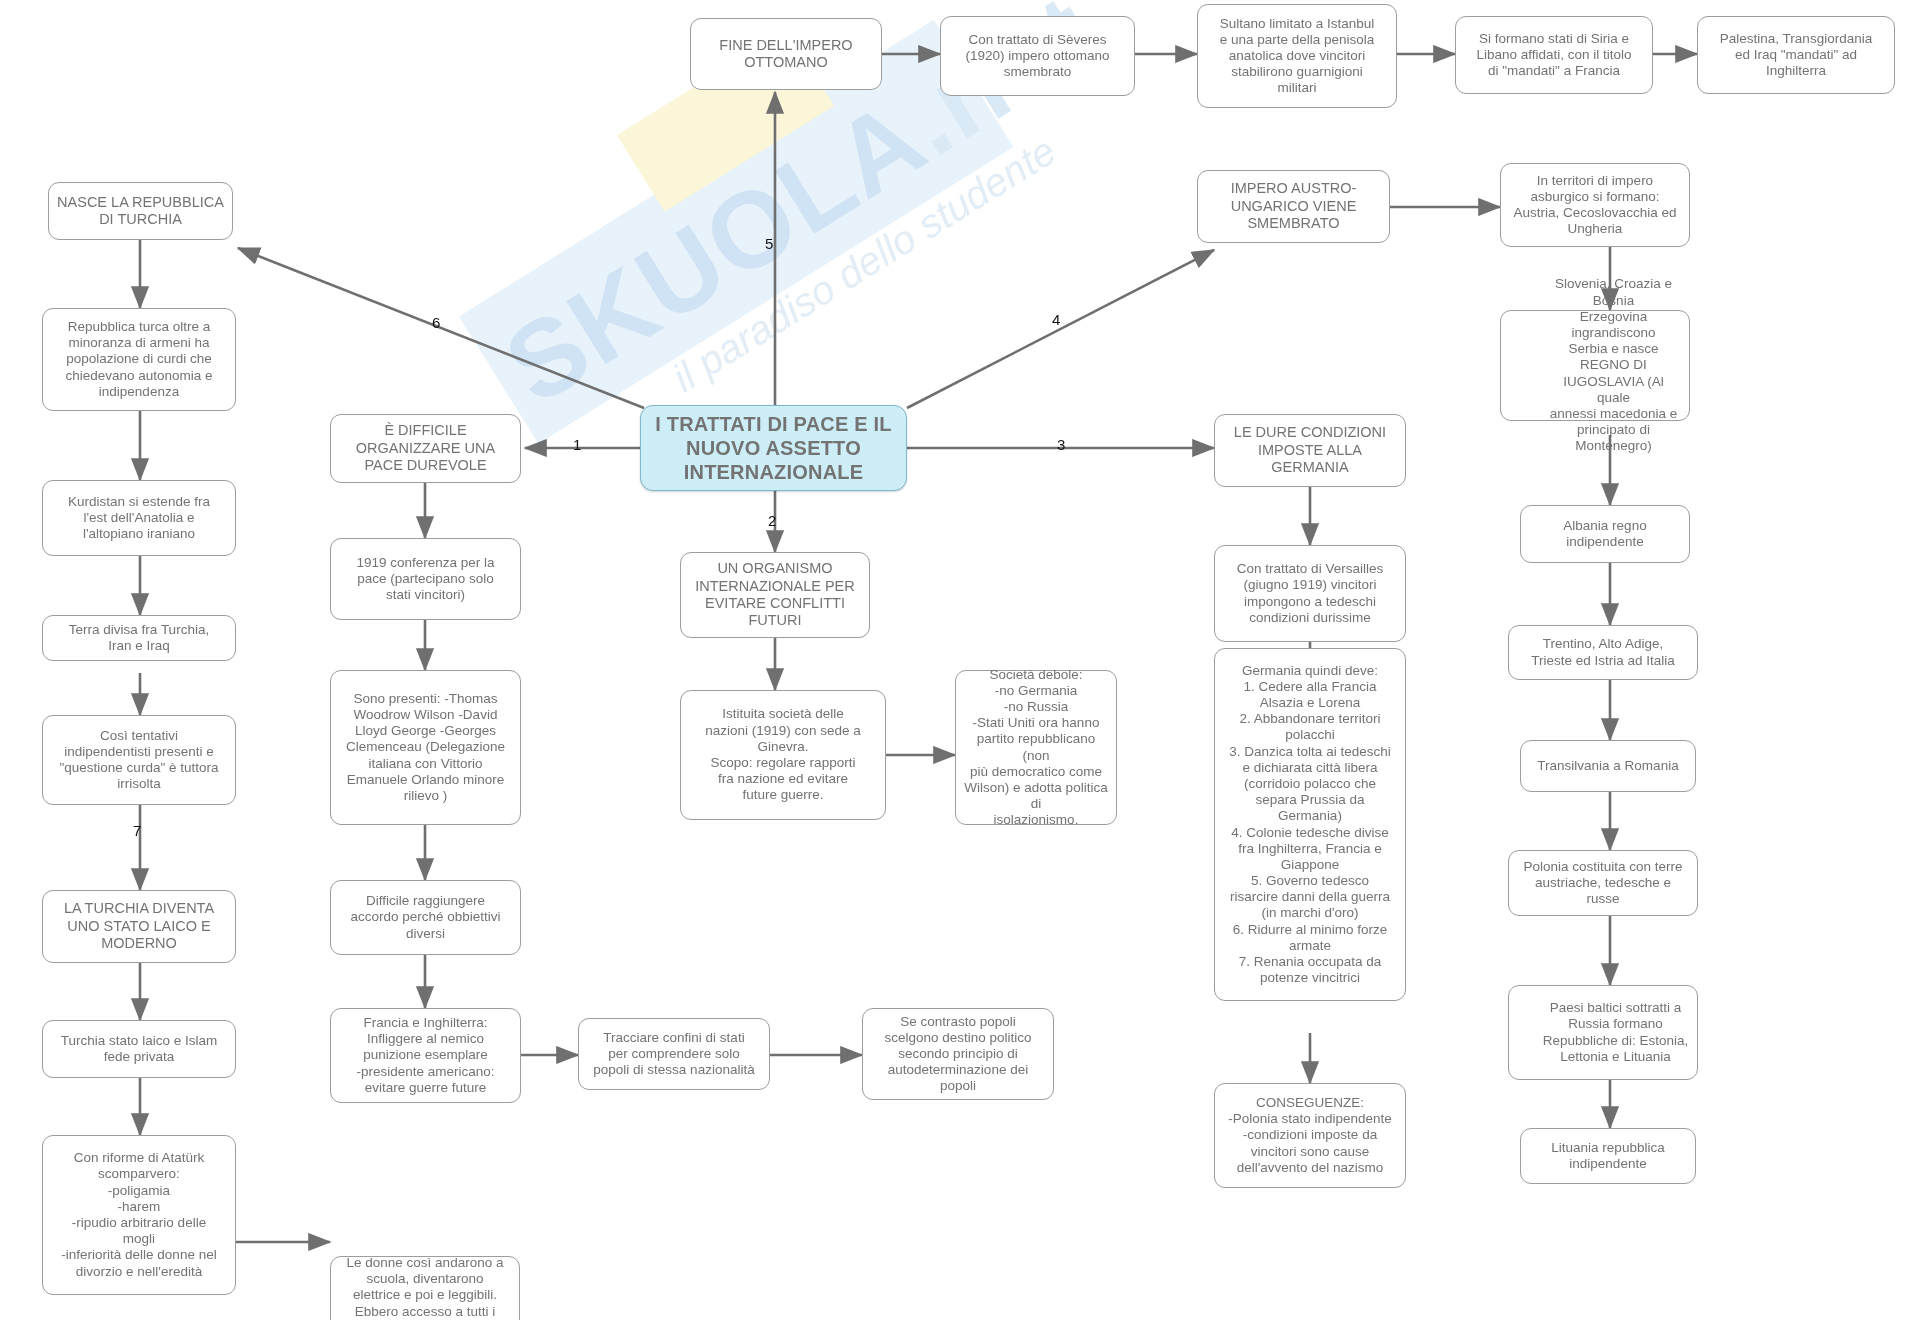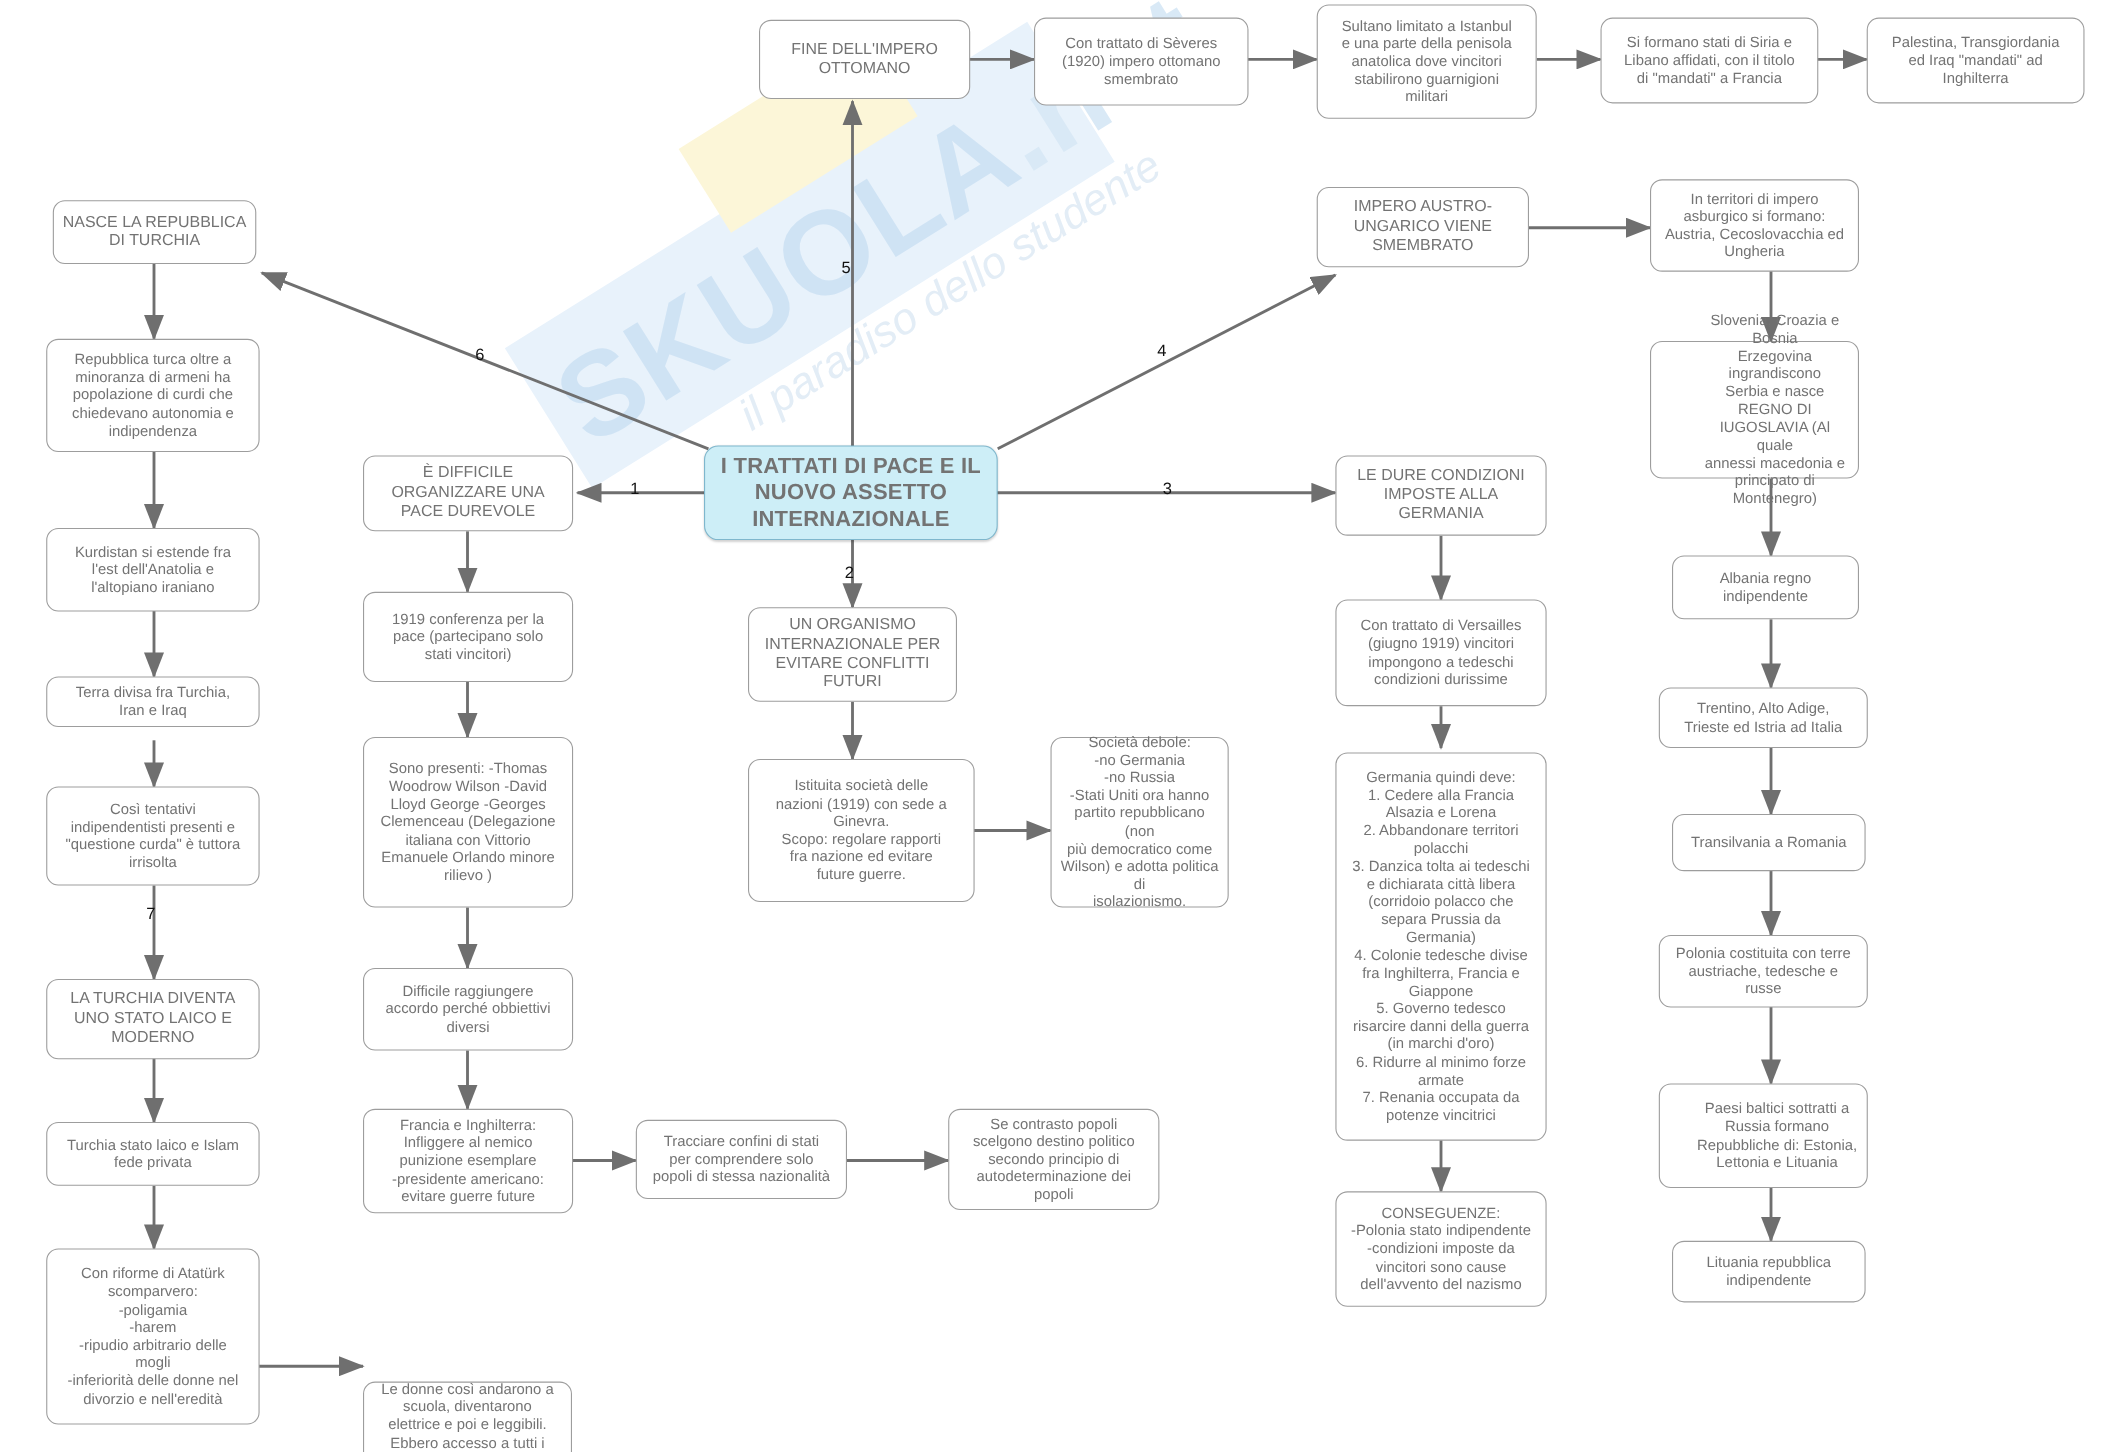--- a/index.html
+++ b/index.html
@@ -289,21 +289,21 @@
 Wilson) e adotta politica di
 isolazionismo.</div>
 
   <div class="node" style="left:1197px;top:170px;width:193px;height:73px;">IMPERO AUSTRO-
 UNGARICO VIENE
 SMEMBRATO</div>
   <div class="node tiny" style="left:1500px;top:163px;width:190px;height:84px;">In territori di impero
 asburgico si formano:
 Austria, Cecoslovacchia ed
 Ungheria</div>
-  <div class="node tiny" style="left:1500px;top:310px;width:190px;height:125px;padding-left:44px;">Slovenia, Croazia e Bosnia
+  <div class="node tiny" style="left:1500px;top:310px;width:190px;height:111px;padding-left:44px;">Slovenia, Croazia e Bosnia
 Erzegovina ingrandiscono
 Serbia e nasce REGNO DI
 IUGOSLAVIA (Al quale
 annessi macedonia e
 principato di Montenegro)</div>
   <div class="node tiny" style="left:1520px;top:505px;width:170px;height:58px;">Albania regno
 indipendente</div>
   <div class="node tiny" style="left:1508px;top:625px;width:190px;height:55px;">Trentino, Alto Adige,
 Trieste ed Istria ad Italia</div>
   <div class="node tiny" style="left:1520px;top:740px;width:176px;height:52px;">Transilvania a Romania</div>
@@ -317,21 +317,21 @@
   <div class="node tiny" style="left:1520px;top:1128px;width:176px;height:56px;">Lituania repubblica
 indipendente</div>
 
   <div class="node" style="left:1214px;top:414px;width:192px;height:73px;">LE DURE CONDIZIONI
 IMPOSTE ALLA
 GERMANIA</div>
   <div class="node tiny" style="left:1214px;top:545px;width:192px;height:97px;">Con trattato di Versailles
 (giugno 1919) vincitori
 impongono a tedeschi
 condizioni durissime</div>
-  <div class="node tiny" style="left:1214px;top:684px;width:192px;height:353px;">Germania quindi deve:
+  <div class="node tiny" style="left:1214px;top:648px;width:192px;height:353px;">Germania quindi deve:
 1. Cedere alla Francia
 Alsazia e Lorena
 2. Abbandonare territori
 polacchi
 3. Danzica tolta ai tedeschi
 e dichiarata città libera
 (corridoio polacco che
 separa Prussia da
 Germania)
 4. Colonie tedesche divise

